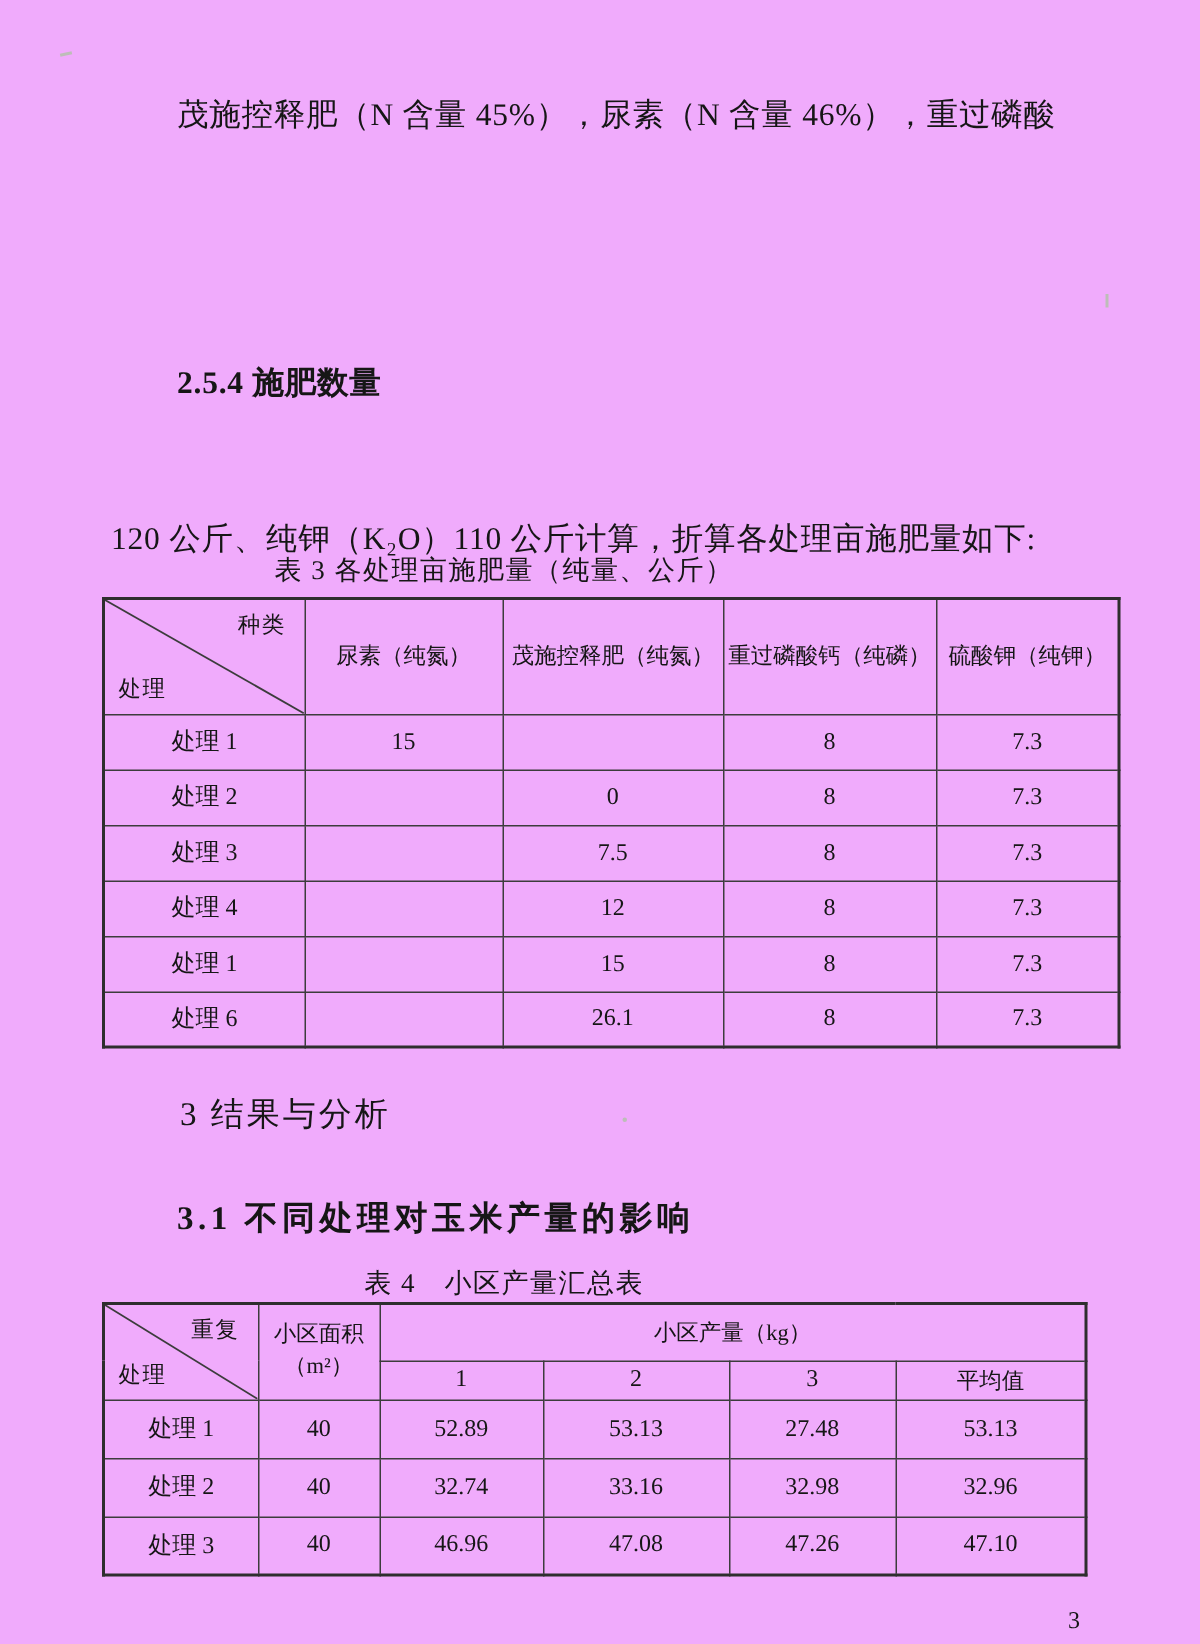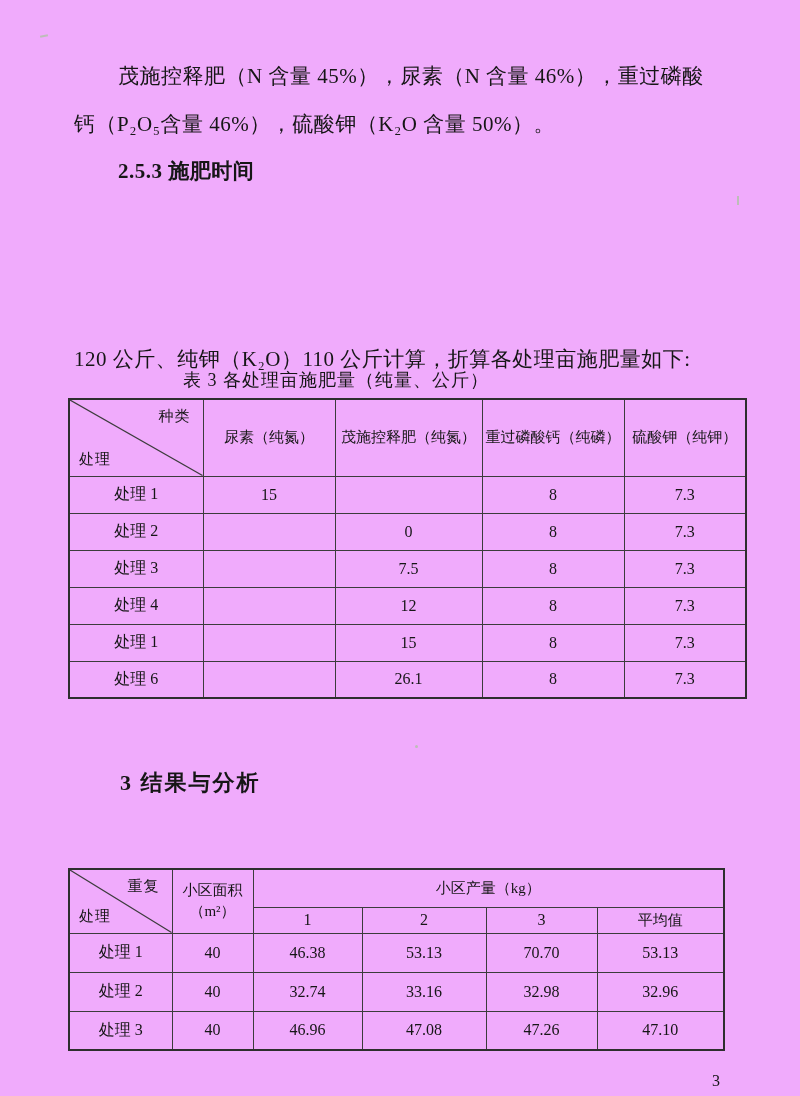--- a/index.html
+++ b/index.html
@@ -34,24 +34,23 @@
 </head>
 <body>
 
 <div class="page">
 
   <div class="speck" style="left:40px;top:35px;width:8px;height:2px;transform:rotate(-12deg);"></div>
   <div class="speck" style="left:737px;top:196px;width:2px;height:9px;"></div>
   <div class="speck" style="left:415px;top:745px;width:3px;height:3px;border-radius:50%;"></div>
 
   <div class="t body-text" style="left:118px;top:62px;">茂施控释肥（N 含量 45%），尿素（N 含量 46%），重过磷酸</div>
-  <div class="t body-text" style="left:74px;top:110px;">钙（P₂O₅含量 46%），硫酸钾（K₂O 含量 50%）。</div>
 
-  <div class="t body-text bold" style="left:118px;top:157px;">2.5.3 施肥时间</div>
 
+  <div class="t body-text bold" style="left:118px;top:241px;">2.5.4 施肥数量</div>
   <div class="t body-text" style="left:74px;top:345px;">120 公斤、纯钾（K₂O）110 公斤计算，折算各处理亩施肥量如下:</div>
 
   <div class="t caption" style="top:368px;">表 3 各处理亩施肥量（纯量、公斤）</div>
 
   <table class="doc" style="left:68px;top:398px;width:677px;">
     <colgroup>
       <col style="width:134px">
         <col style="width:132px">
         <col style="width:147px">
         <col style="width:142px">
@@ -109,22 +108,24 @@
     <tr style="height:37px;">
       <td>处理 6</td>
       <td></td>
       <td>26.1</td>
       <td>8</td>
       <td>7.3</td>
     </tr>
   </tbody>
     </table>
 
-  <div class="t section-h" style="left:120px;top:768px;font-weight:bold;">3 结果与分析</div>
+  <div class="t section-h" style="left:120px;top:728px;">3 结果与分析</div>
+  <div class="t section-h bold" style="left:118px;top:797px;letter-spacing:3px;">3.1 不同处理对玉米产量的影响</div>
 
+  <div class="t caption" style="top:843px;">表 4　小区产量汇总表</div>
 
   <table class="doc" style="left:68px;top:868px;width:655px;">
     <colgroup>
       <col style="width:103px">
         <col style="width:81px">
         <col style="width:109px">
         <col style="width:124px">
         <col style="width:111px">
         <col style="width:127px">
     </colgroup>
@@ -145,23 +146,23 @@
     </tr>
     <tr style="height:26px;">
       <td>1</td>
       <td>2</td>
       <td>3</td>
       <td class="hdr">平均值</td>
     </tr>
     <tr style="height:39px;">
       <td>处理 1</td>
       <td>40</td>
-      <td>46.38</td>
+      <td>52.89</td>
       <td>53.13</td>
-      <td>70.70</td>
+      <td>27.48</td>
       <td>53.13</td>
     </tr>
     <tr style="height:39px;">
       <td>处理 2</td>
       <td>40</td>
       <td>32.74</td>
       <td>33.16</td>
       <td>32.98</td>
       <td>32.96</td>
     </tr>

